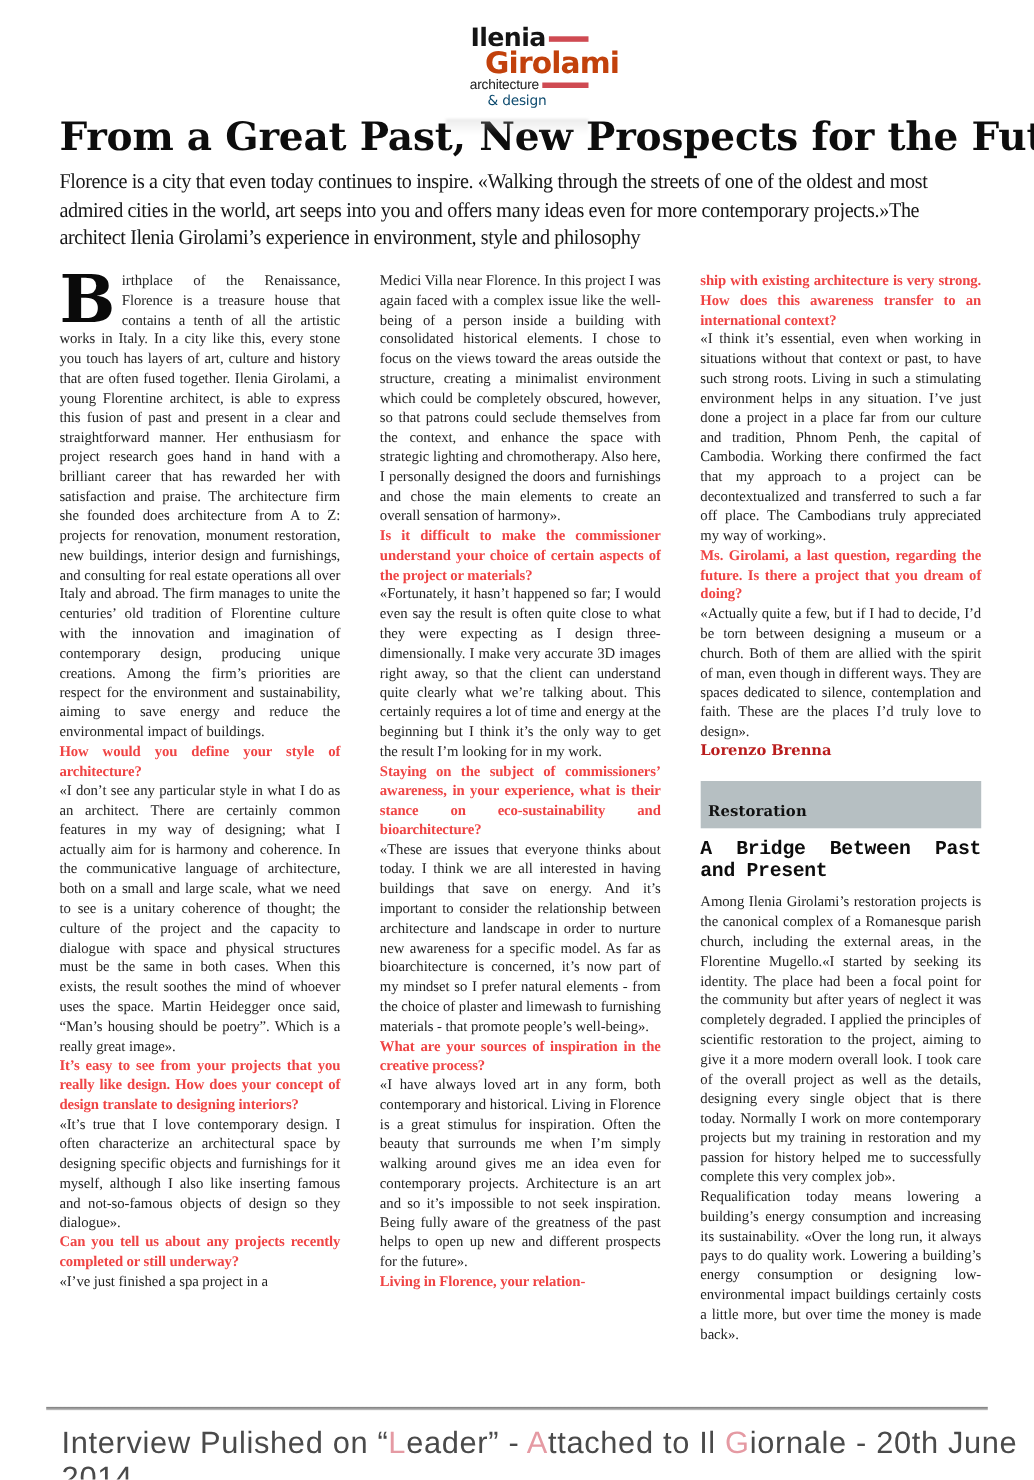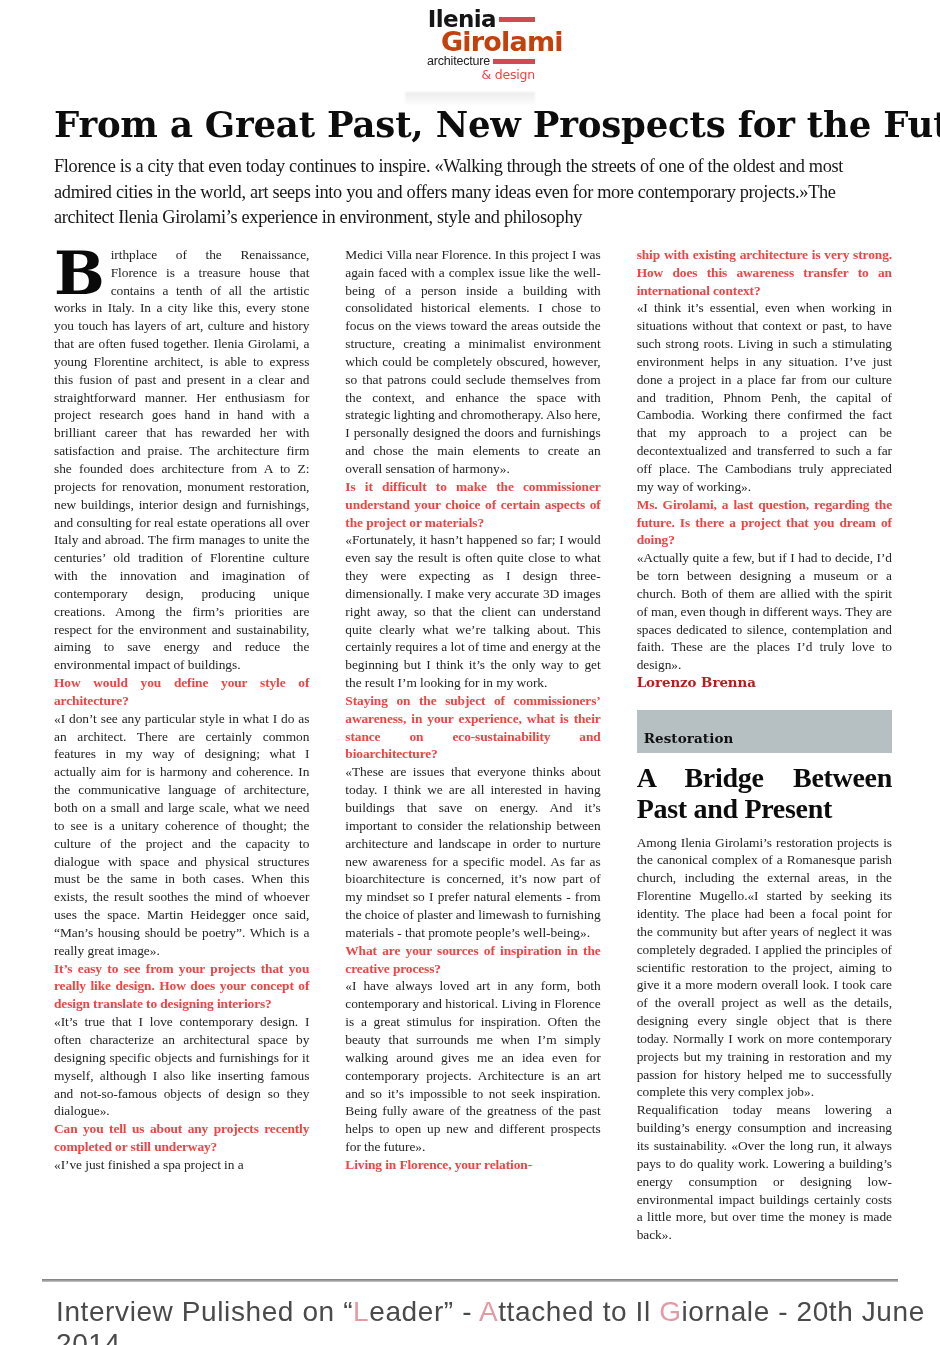--- a/index.html
+++ b/index.html
@@ -23,21 +23,21 @@
     box-sizing: border-box;
     padding: 0 40px;
   }
 
   
   .logo-wrap {
     height: 92px;
     display: flex;
     align-items: flex-start;
     justify-content: center;
-    padding-top: 8px;
+    padding-top: 24px;
     box-sizing: border-box;
   }
   .logo {
     width: 130px;
     position: relative;
     text-align: right;
     line-height: 1;
   }
   .logo-row {
     display: flex;
@@ -73,24 +73,24 @@
   .logo-sub1 {
     font-family: Liberation Sans, sans-serif;
     font-size: 12.5px;
     color: #202020;
     letter-spacing: -0.2px;
     text-align: center;
   }
   .logo-sub2 {
     font-family: "DejaVu Sans", "Liberation Sans", sans-serif;
     font-size: 12.5px;
-    color: #ef4444;
+    color: #0c4a6e;
     letter-spacing: -0.2px;
     display: block;
-    text-align: right;
+    text-align: center;
     margin-top: 1px;
   }
   .logo-reflection {
     position: absolute;
     top: 84px;
     left: 0;
     width: 130px;
     height: 14px;
     background: linear-gradient(to bottom, rgba(190,190,190,0.30), rgba(255,255,255,0));
     filter: blur(1px);
@@ -160,23 +160,23 @@
     background: #b6bfc2;
     font-family: "DejaVu Serif", "Liberation Serif", serif;
     font-weight: bold;
     font-size: 13.5px;
     color: #111;
     padding: 20px 7px 5px 7px;
     margin: 18px 0 9px 0;
     letter-spacing: 0.1px;
   }
   .sub-headline {
-    font-family: Liberation Serif, serif;
-    font-weight: bold;
-    font-size: 28px;
+    font-family: Liberation Mono, monospace;
+    font-weight: bold;
+    font-size: 18px;
     line-height: 1.12;
     color: #0c0c0c;
     margin: 0 0 9px 0;
     letter-spacing: -0.3px;
   }
   .byline {
     font-family: "DejaVu Serif", "Liberation Serif", serif;
     font-weight: bold;
     font-size: 13.4px;
     color: #b91c1c;

